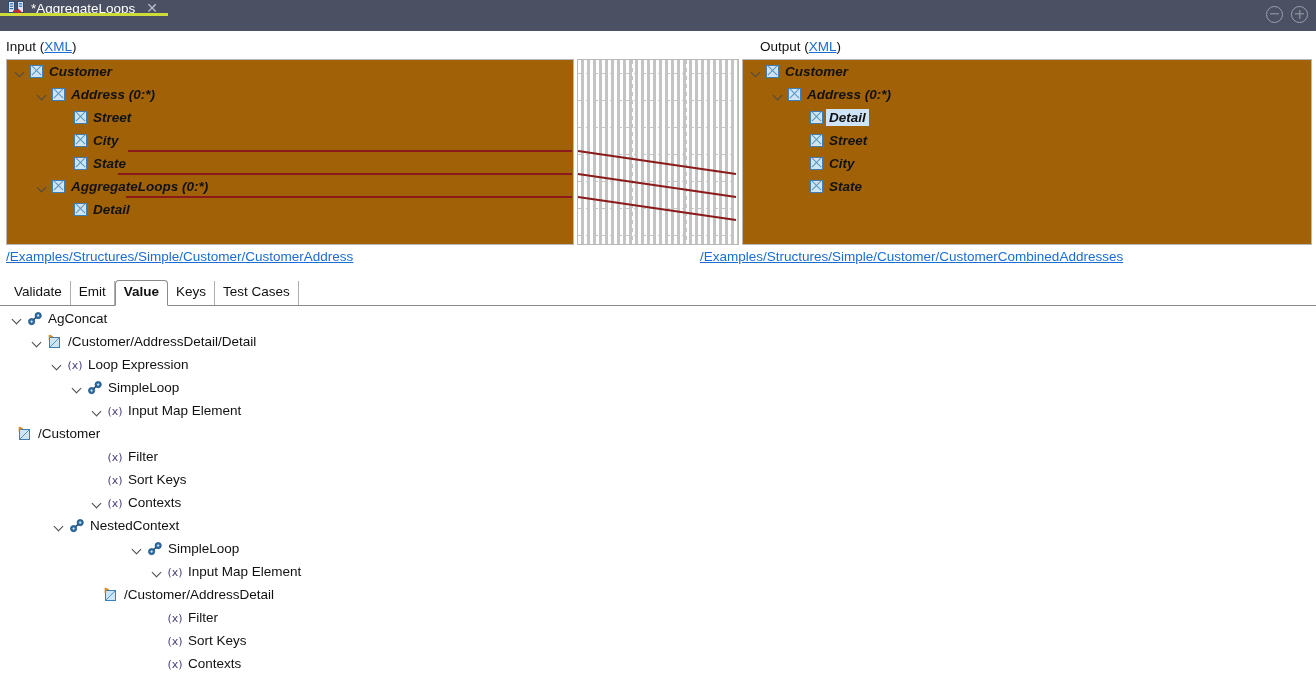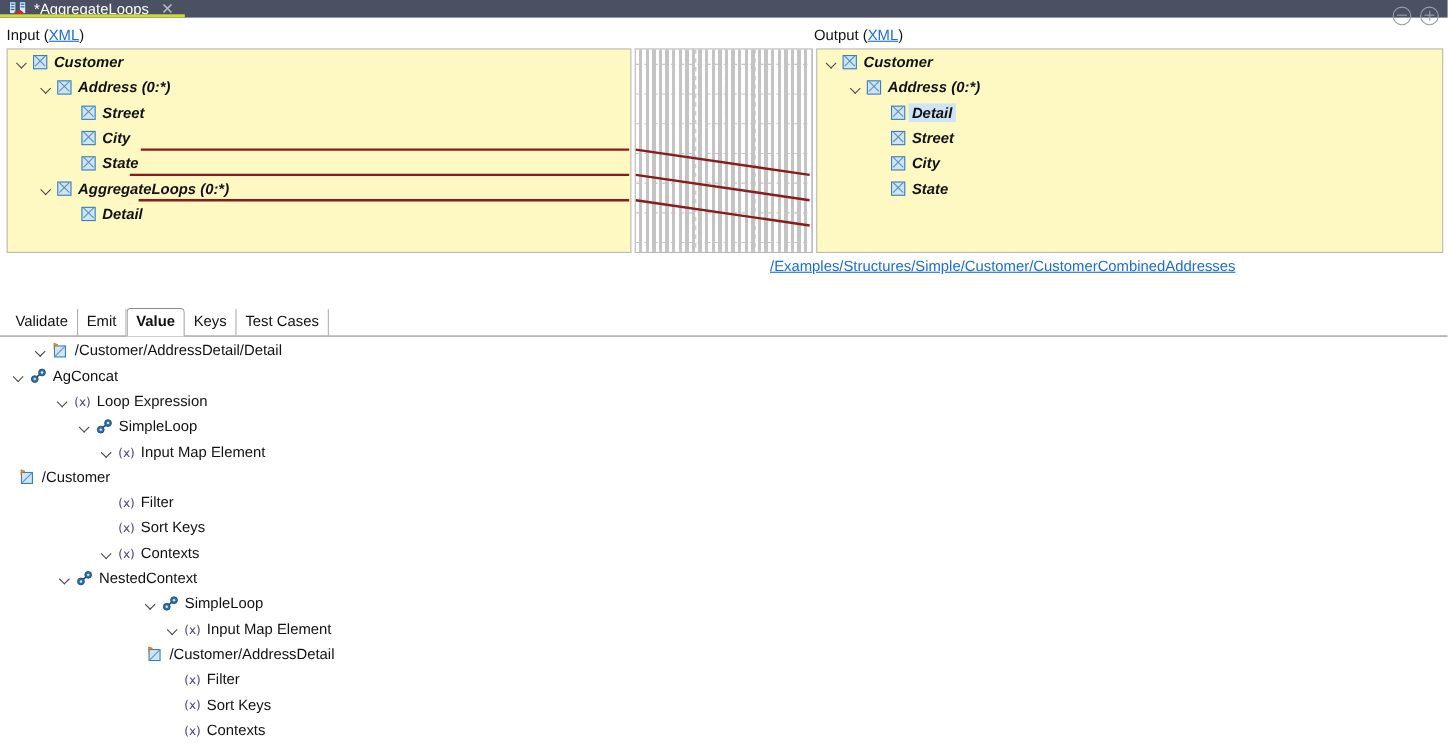--- a/index.html
+++ b/index.html
@@ -12,21 +12,21 @@
     height: 680px;
     font-family: "Liberation Sans", sans-serif;
     font-size: 13px;
     color: #1a1a1a;
     overflow: hidden;
     position: relative;
   }
 
   
   .titlebar {
-    height: 16px;
+    height: 31px;
     background: #4b5162;
     display: flex;
     align-items: flex-start;
     position: relative;
   }
   .tab-active {
     display: flex;
     align-items: center;
     padding: 0 10px 0 8px;
     position: relative;
@@ -98,31 +98,31 @@
     position: relative;
     height: 242px;
   }
   .panel-label {
     font-size: 13.5px;
     color: #111;
     position: absolute;
     top: 8px;
   }
   .panel-label.input  { left: 6px; }
-  .panel-label.output { left: 740px; }
+  .panel-label.output { left: 760px; }
   .panel-label a {
     color: #1a6dd4;
     text-decoration: underline;
   }
 
   .tree-box {
     position: absolute;
     top: 28px;
     border: 1px solid #b8b8b8;
-    background: #fef9c3;
+    background: #a16207;
     overflow: hidden;
   }
   .tree-box.input  { left: 6px;   width: 566px; height: 184px; }
   .tree-box.output { left: 742px; width: 568px; height: 184px; }
 
   .grid-box {
     position: absolute;
     top: 28px;
     left: 577px;
     width: 160px;
@@ -418,59 +418,60 @@
         <span class="cbx"></span>
         <span class="node-label">City</span>
       </div>
       <div class="row" style="padding-left: 50px;">
         <span class="chev none"></span>
         <span class="cbx"></span>
         <span class="node-label">State</span>
       </div>
     </div>
 
+  <a class="path-link input">/Examples/Structures/Simple/Customer/CustomerAddress</a>
   <a class="path-link output">/Examples/Structures/Simple/Customer/CustomerCombinedAddresses</a>
 </div>
 
 <div class="tabstrip" id="tabstrip">
     <div class="tab">Validate</div>
     <div class="tab">Emit</div>
     <div class="tab active">Value</div>
     <div class="tab">Keys</div>
     <div class="tab">Test Cases</div>
     <div class="tab spacer"></div>
   </div>
 
 <div class="bottom-tree" id="bottom-tree">
-    <div class="brow" style="padding-left: 30px;">
-      <span class="chev open"></span>
-      <span style="width: 16px; height: 16px; flex: 0 0 auto; margin-right: 5px; display: block;">
-        <svg class="ic" viewBox="0 0 16 16">
-          <rect x="2.5" y="3.5" width="10" height="10" fill="#cfe5f5" stroke="#3d7fb5" stroke-width="1"></rect>
-          <line x1="2.5" y1="13.5" x2="12.5" y2="3.5" stroke="#5b93c0" stroke-width="1"></line>
-          <path d="M2.2 1 L2.2 6 M2.2 1.2 L5.6 2.4 L2.2 3.6" fill="#e8a33d" stroke="#c87c1a" stroke-width="0.9"></path>
-        </svg>
-      </span>
-      <span class="blabel">/Customer/AddressDetail/Detail</span>
-    </div>
     <div class="brow" style="padding-left: 10px;">
       <span class="chev open"></span>
       <span style="width: 16px; height: 16px; flex: 0 0 auto; margin-right: 5px; display: block;">
         <svg class="ic" viewBox="0 0 16 16">
           <g fill="#2e6fa8" stroke="#1d4e78" stroke-width="0.8">
             <circle cx="4.6" cy="10.6" r="3.1"></circle>
             <circle cx="11.2" cy="4.6" r="3.1"></circle>
           </g>
           <circle cx="4.6" cy="10.6" r="1.1" fill="#dce9f5"></circle>
           <circle cx="11.2" cy="4.6" r="1.1" fill="#dce9f5"></circle>
           <line x1="6.6" y1="8.6" x2="9.2" y2="6.4" stroke="#1d4e78" stroke-width="1.5"></line>
         </svg>
       </span>
       <span class="blabel">AgConcat</span>
     </div>
+    <div class="brow" style="padding-left: 30px;">
+      <span class="chev open"></span>
+      <span style="width: 16px; height: 16px; flex: 0 0 auto; margin-right: 5px; display: block;">
+        <svg class="ic" viewBox="0 0 16 16">
+          <rect x="2.5" y="3.5" width="10" height="10" fill="#cfe5f5" stroke="#3d7fb5" stroke-width="1"></rect>
+          <line x1="2.5" y1="13.5" x2="12.5" y2="3.5" stroke="#5b93c0" stroke-width="1"></line>
+          <path d="M2.2 1 L2.2 6 M2.2 1.2 L5.6 2.4 L2.2 3.6" fill="#e8a33d" stroke="#c87c1a" stroke-width="0.9"></path>
+        </svg>
+      </span>
+      <span class="blabel">/Customer/AddressDetail/Detail</span>
+    </div>
     <div class="brow" style="padding-left: 50px;">
       <span class="chev open"></span>
       <span style="width: 16px; height: 16px; flex: 0 0 auto; margin-right: 5px; display: block;">
         <svg class="ic" viewBox="0 0 16 16">
           <text x="8" y="12" font-family="DejaVu Sans, sans-serif" font-size="11" text-anchor="middle" fill="#4a3f7a">(x)</text>
         </svg>
       </span>
       <span class="blabel">Loop Expression</span>
     </div>
     <div class="brow" style="padding-left: 70px;">
@@ -567,21 +568,21 @@
     </div>
     <div class="brow" style="padding-left: 150px;">
       <span class="chev open"></span>
       <span style="width: 16px; height: 16px; flex: 0 0 auto; margin-right: 5px; display: block;">
         <svg class="ic" viewBox="0 0 16 16">
           <text x="8" y="12" font-family="DejaVu Sans, sans-serif" font-size="11" text-anchor="middle" fill="#4a3f7a">(x)</text>
         </svg>
       </span>
       <span class="blabel">Input Map Element</span>
     </div>
-    <div class="brow" style="padding-left: 116px;">
+    <div class="brow" style="padding-left: 86px;">
       <span class="chev none"></span>
       <span style="width: 16px; height: 16px; flex: 0 0 auto; margin-right: 5px; display: block;">
         <svg class="ic" viewBox="0 0 16 16">
           <rect x="2.5" y="3.5" width="10" height="10" fill="#cfe5f5" stroke="#3d7fb5" stroke-width="1"></rect>
           <line x1="2.5" y1="13.5" x2="12.5" y2="3.5" stroke="#5b93c0" stroke-width="1"></line>
           <path d="M2.2 1 L2.2 6 M2.2 1.2 L5.6 2.4 L2.2 3.6" fill="#e8a33d" stroke="#c87c1a" stroke-width="0.9"></path>
         </svg>
       </span>
       <span class="blabel">/Customer/AddressDetail</span>
     </div>

